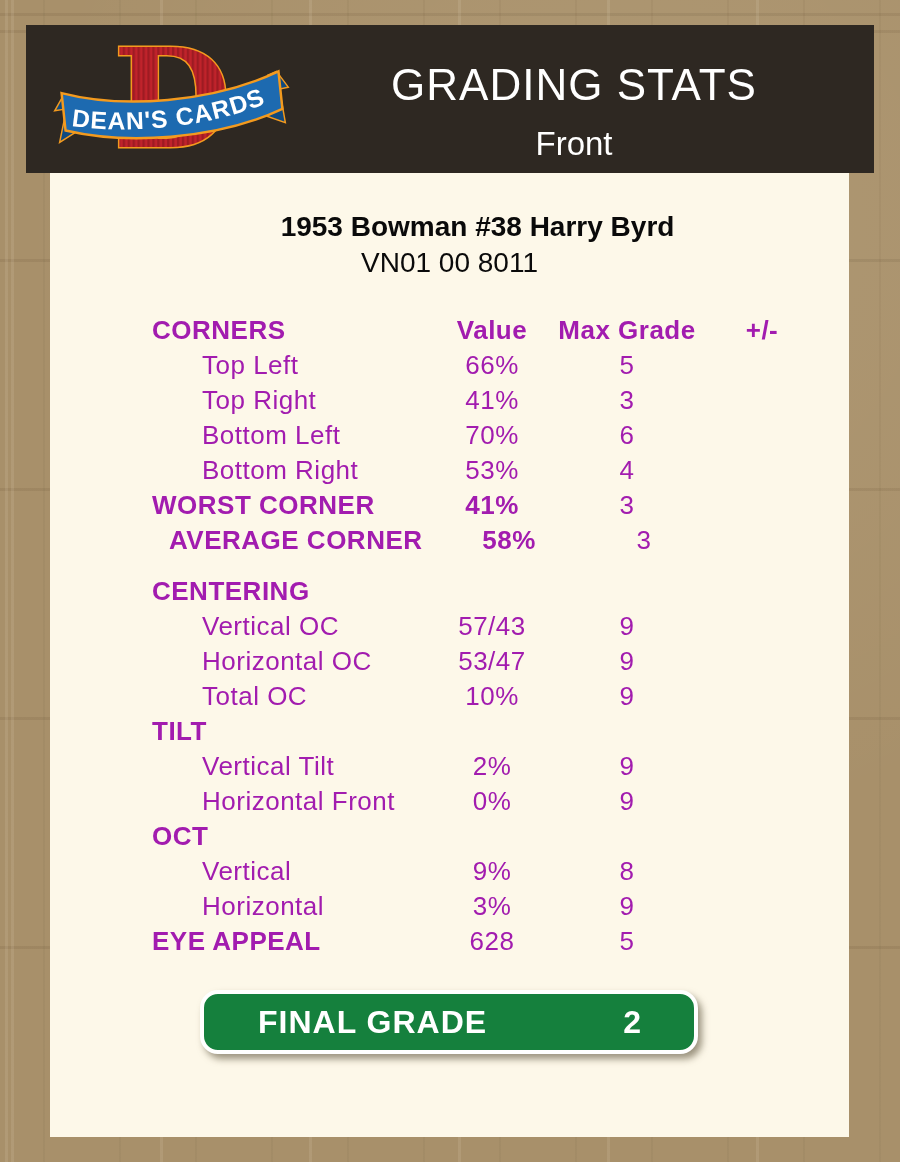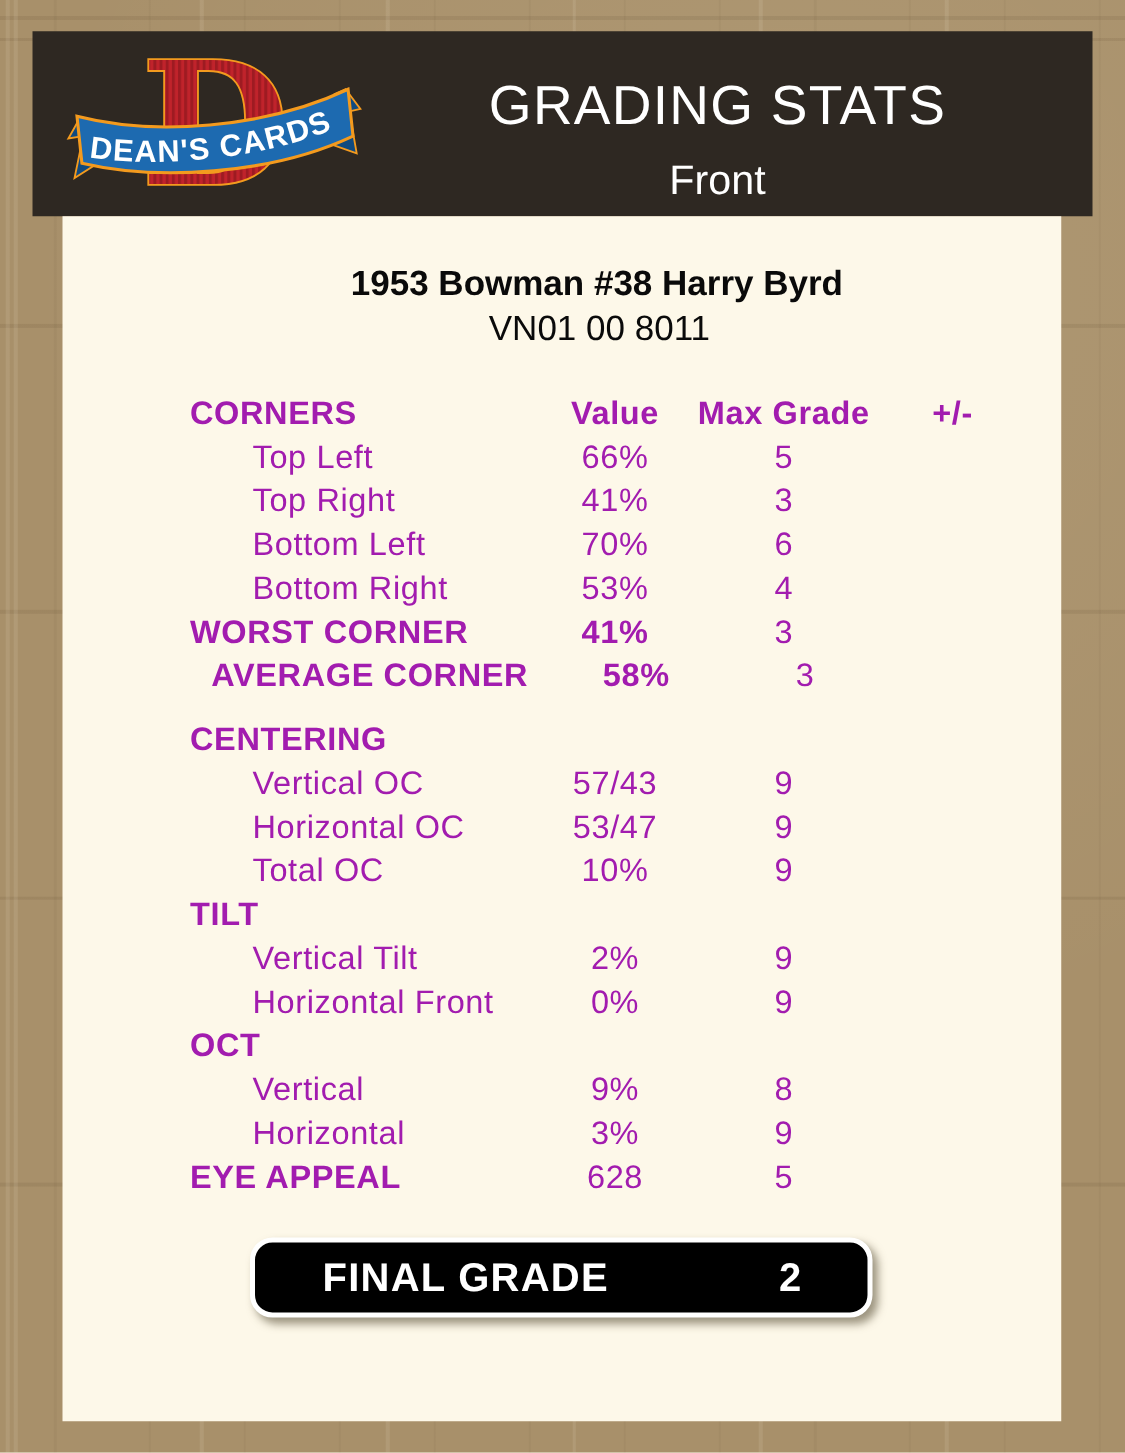--- a/index.html
+++ b/index.html
@@ -43,21 +43,21 @@
   .panel{
     position:absolute;left:50px;top:173px;width:799px;height:964px;
     background:#fdf8e9;
   }
   .card-title{
     position:absolute;top:40px;left:0;width:100%;text-align:center;
     font-size:28px;line-height:28px;font-weight:bold;color:#0a0a0a;margin-left:28px;
   }
   .card-serial{
     position:absolute;top:76px;left:0;width:100%;text-align:center;
-    font-size:28px;line-height:28px;color:#0a0a0a;padding-left:30px;
+    font-size:28px;line-height:28px;color:#0a0a0a;
   }
 
   
   .stats-table{
     position:absolute;left:102px;top:140px;width:672px;
     font-size:26px;color:#a21caf;letter-spacing:0.5px;
   }
   .trow{
     display:grid;grid-template-columns:280px 120px 150px 120px;
     height:35px;line-height:35px;align-items:center;
@@ -66,21 +66,21 @@
   .thead{font-weight:bold;}
   .indent .label{padding-left:50px;}
   .section .label,.bold-label .label{font-weight:bold;}
   .bold-value .value{font-weight:bold;}
   .gap-after{margin-bottom:16px;margin-left:17px;}
 
   
   .final-grade{
     position:absolute;left:150px;top:817px;width:498px;height:64px;
     box-sizing:border-box;
-    background:#000000;
+    background:#15803d;
     border:4px solid #ffffff;border-radius:18px;
     box-shadow:4px 5px 7px rgba(105,95,72,0.65);
     display:flex;align-items:center;
     color:#ffffff;font-weight:bold;font-size:32px;letter-spacing:1px;
   }
   .fg-label{padding-left:54px;white-space:nowrap;}
   .fg-value{margin-left:auto;padding-right:52px;}
 </style>
 </head>
 <body>

